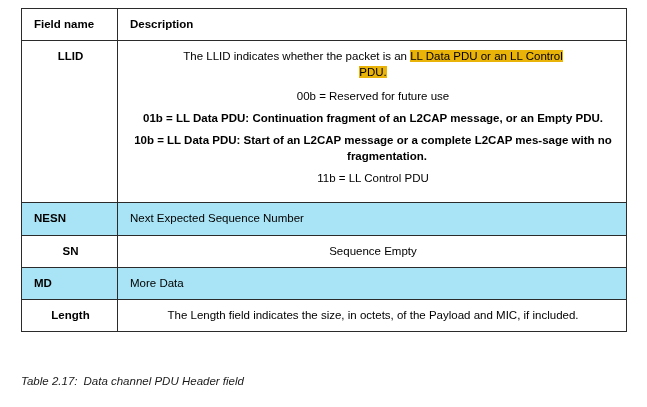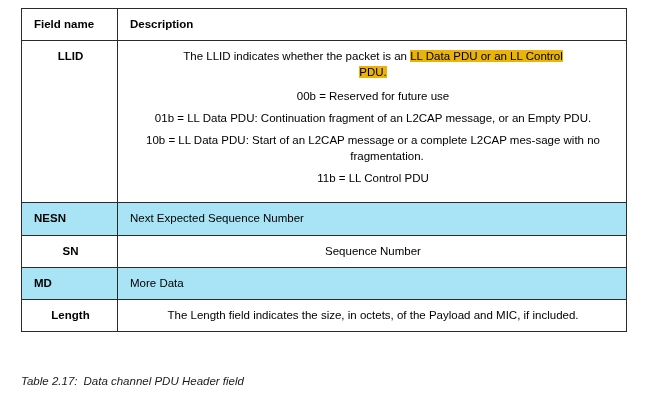--- a/index.html
+++ b/index.html
@@ -67,20 +67,21 @@
   .desc-cell .tall {
     margin-bottom: 9px;
   }
   .hl {
     background: #eab308;
   }
   .indent-cont {
     display: block;
     padding-left: 28px;
     text-indent: -28px;
+    font-weight: bold;
   }
   .single-line td {
     padding-top: 9px;
     padding-bottom: 9px;
   }
   .caption {
     position: absolute;
     left: 21px;
     top: 375px;
     font-size: 11.5px;
@@ -127,21 +128,21 @@
         </td>
       </tr>
 
       <tr class="row-alt single-line">
         <td class="field-cell">NESN</td>
         <td class="desc-cell">Next Expected Sequence Number</td>
       </tr>
 
       <tr class="row-plain single-line">
         <td class="field-cell">SN</td>
-        <td class="desc-cell">Sequence Number</td>
+        <td class="desc-cell">Sequence Empty</td>
       </tr>
 
       <tr class="row-alt single-line">
         <td class="field-cell">MD</td>
         <td class="desc-cell">More Data</td>
       </tr>
 
       <tr class="row-plain">
         <td class="field-cell">Length</td>
         <td class="desc-cell">The Length field indicates the size, in octets, of the Payload and MIC, if included.</td>

